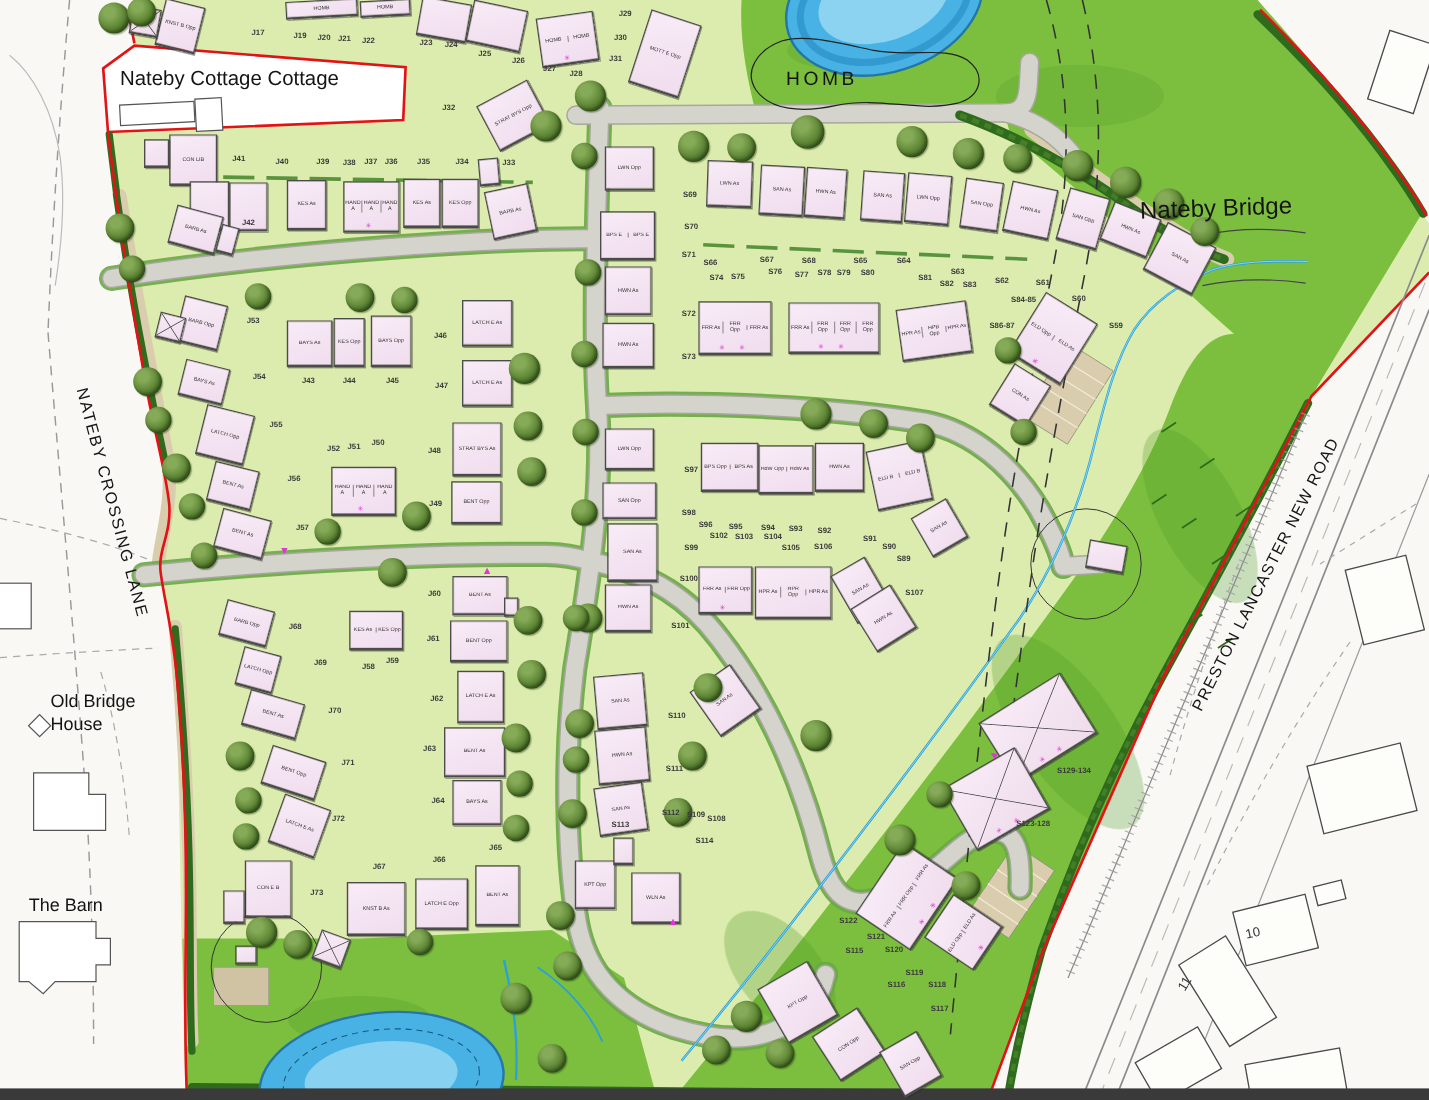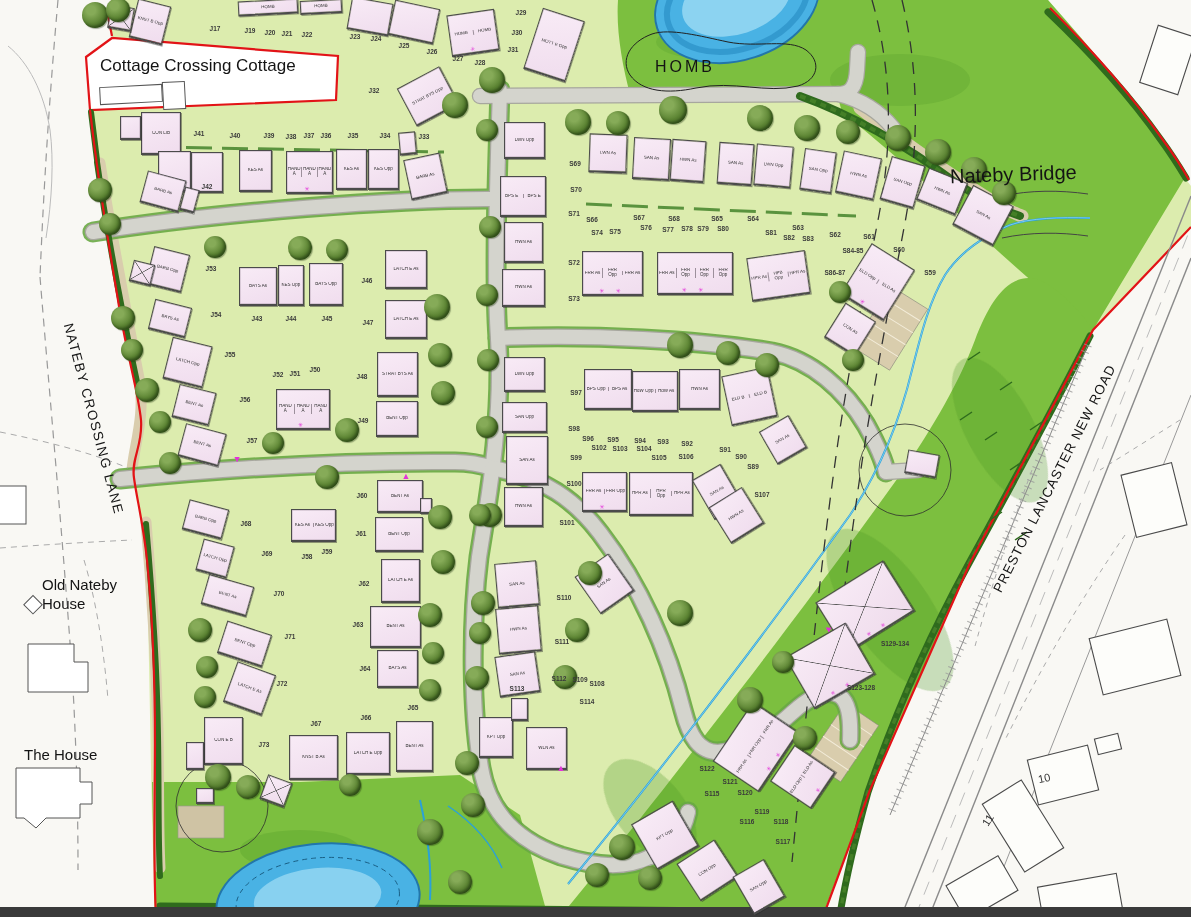--- a/index.html
+++ b/index.html
@@ -886,22 +886,22 @@
       <div class="plot" style="left: 861px; top: 687px;">S123-128</div>
       <div class="plot" style="left: 895px; top: 643px;">S129-134</div>
     </div>
   <div class="layer" id="markers-layer">
       <div class="marker" style="left: 237px; top: 459px; transform: translate(-50%, -50%) rotate(180deg);">▲</div>
       <div class="marker" style="left: 406px; top: 476px; transform: translate(-50%, -50%) rotate(0deg);">▲</div>
       <div class="marker" style="left: 828px; top: 629px; transform: translate(-50%, -50%) rotate(-60deg);">▲</div>
       <div class="marker" style="left: 561px; top: 768px; transform: translate(-50%, -50%) rotate(0deg);">▲</div>
     </div>
 
-  <div class="maplabel" id="lbl-cottage">Cottage Crossing Cottage</div>
+  <div class="maplabel" id="lbl-cottage">Nateby Cottage Cottage</div>
   <div class="maplabel" id="lbl-leap">HOMB</div>
   <div class="maplabel" id="lbl-bridge">Nateby Bridge</div>
   <div class="maplabel" id="lbl-lane">NATEBY CROSSING LANE</div>
   <div class="maplabel" id="lbl-newroad">PRESTON LANCASTER NEW ROAD</div>
-  <div class="maplabel" id="lbl-obh">Old Nateby House</div>
-  <div class="maplabel" id="lbl-barn">The House</div>
+  <div class="maplabel" id="lbl-obh">Old Bridge House</div>
+  <div class="maplabel" id="lbl-barn">The Barn</div>
   <div class="maplabel" id="lbl-no10">10</div>
   <div class="maplabel" id="lbl-no11">11</div>
 </div>
 
 </body></html>

